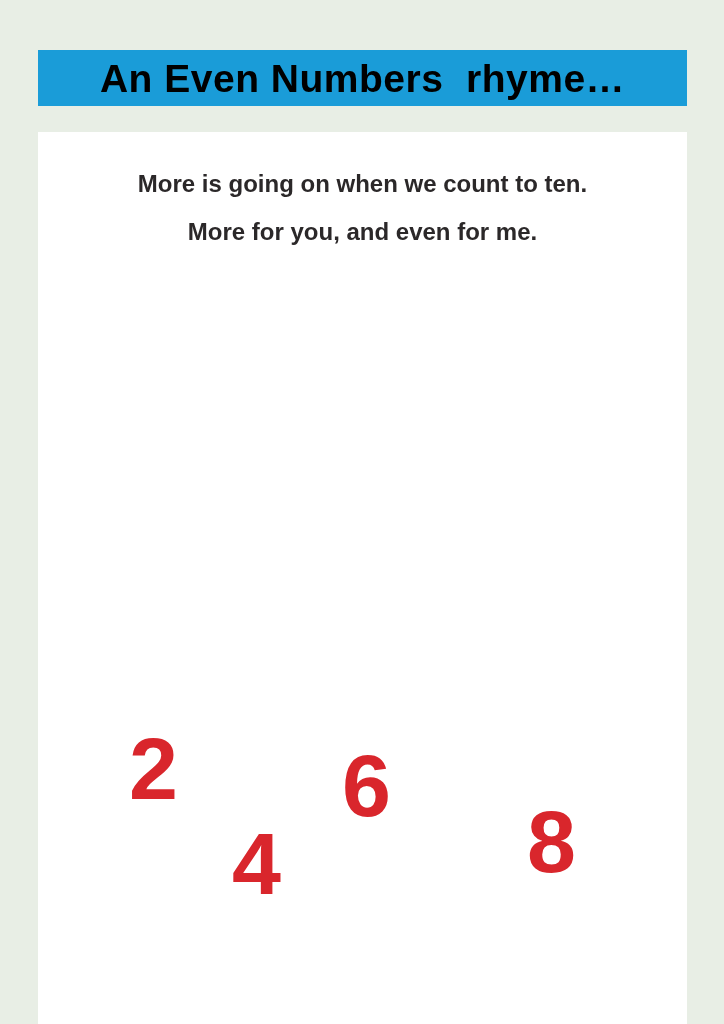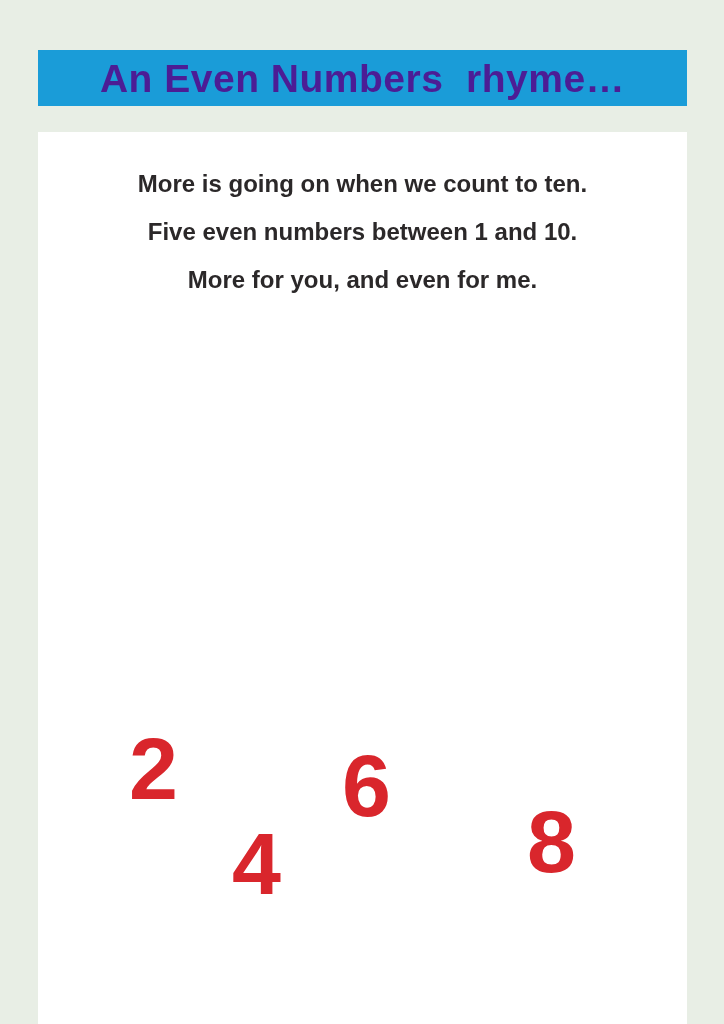--- a/index.html
+++ b/index.html
@@ -23,21 +23,21 @@
     width: 649px;
     height: 56px;
     background: #1a9cd8;
     display: flex;
     align-items: center;
     justify-content: center;
   }
   .banner h1 {
     margin: 0;
     padding: 0;
-    color: #4c1d95;
+    color: #000000;
     font-size: 39px;
     font-weight: bold;
     letter-spacing: 0.5px;
     white-space: pre;
     line-height: 1;
   }
   .panel {
     position: absolute;
     left: 38px;
     top: 132px;
@@ -74,21 +74,20 @@
 <div class="page">
 
   <div class="banner">
     <h1>An Even Numbers  rhyme…</h1>
   </div>
 
   <div class="panel">
 
     <div class="rhyme">
       <p>More is going on when we count to ten.</p>
-      <p>Five even numbers between 1 and 10.</p>
       <p>More for you, and even for me.</p>
     </div>
 
     <span class="scatter-num num-2">2</span>
     <span class="scatter-num num-4">4</span>
     <span class="scatter-num num-6">6</span>
     <span class="scatter-num num-8">8</span>
 
   </div>
 

